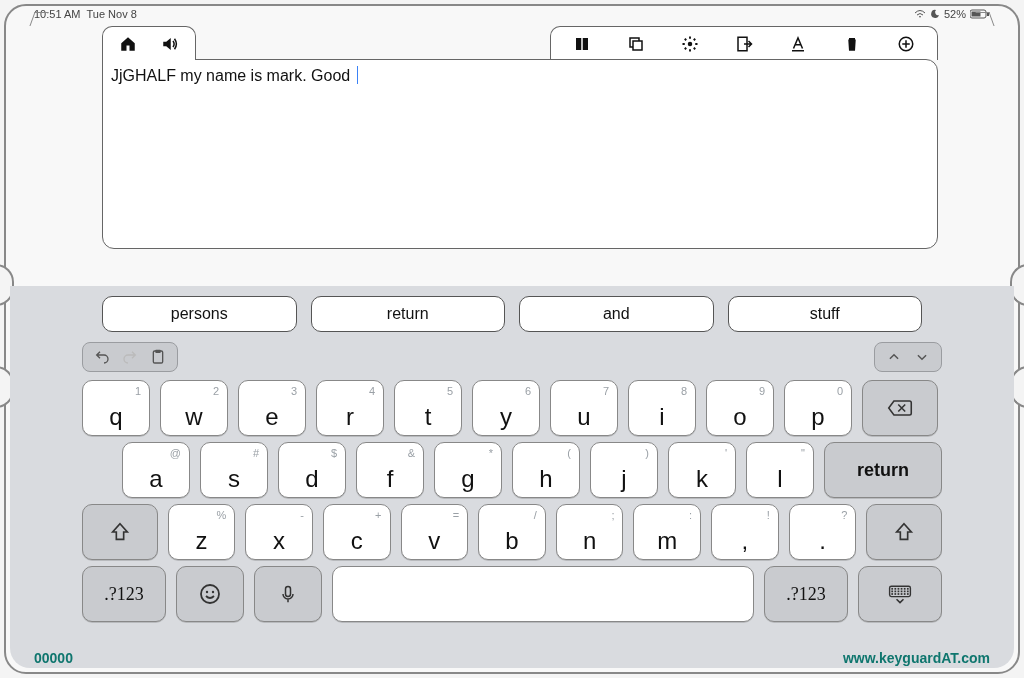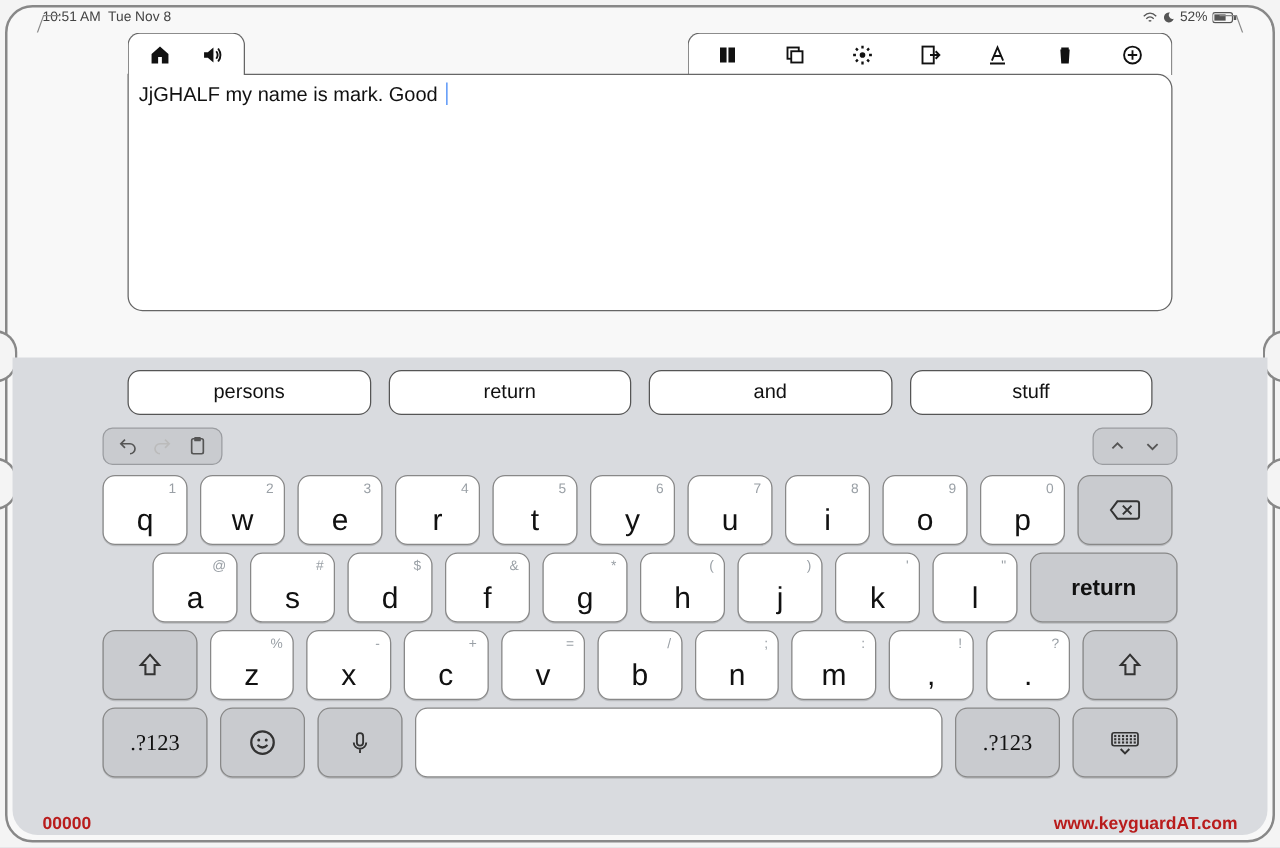--- a/index.html
+++ b/index.html
@@ -65,21 +65,21 @@
     font-size:24px; padding-bottom:4px; color:#111;
     box-shadow: 0 1px 0 rgba(0,0,0,0.15);
   }
   .key .sub { position:absolute; top:4px; right:8px; font-size:11px; color:#9aa0a6; }
   .key.gray { background:#c9cbcf; }
   .key.center { align-items:center; padding-bottom:0; font-size:18px;}
   .space { flex:1; }
   .row4 .key { width:68px;font-family:Liberation Serif, serif; }
   .footer {
     position:absolute; left:28px; right:28px; bottom:6px;
-    display:flex; justify-content:space-between; font-size:14px; color:#b91c1c;
+    display:flex; justify-content:space-between; font-size:14px; color:#0f766e;
     font-weight:600;
   }
   svg { display:block; }
   .corner-mark { position:absolute; width:14px; height:14px; }
   .corner-mark.tl { top:6px; left:26px; border-top:1.5px solid #888; border-left:1.5px solid #888; transform:skewX(-20deg);}
   .corner-mark.tr { top:6px; right:26px; border-top:1.5px solid #888; border-right:1.5px solid #888; transform:skewX(20deg);}
   .corner-mark.bl { bottom:6px; left:26px; border-bottom:1.5px solid #888; border-left:1.5px solid #888; transform:skewX(20deg);}
   .corner-mark.br { bottom:6px; right:26px; border-bottom:1.5px solid #888; border-right:1.5px solid #888; transform:skewX(-20deg);}
   .notch { position:absolute; width:18px; height:42px; background:#f4f4f4; border:2px solid #888;}
   .notch.l1 { left:-10px; top:258px; border-radius:0 20px 20px 0; border-left:none;}

